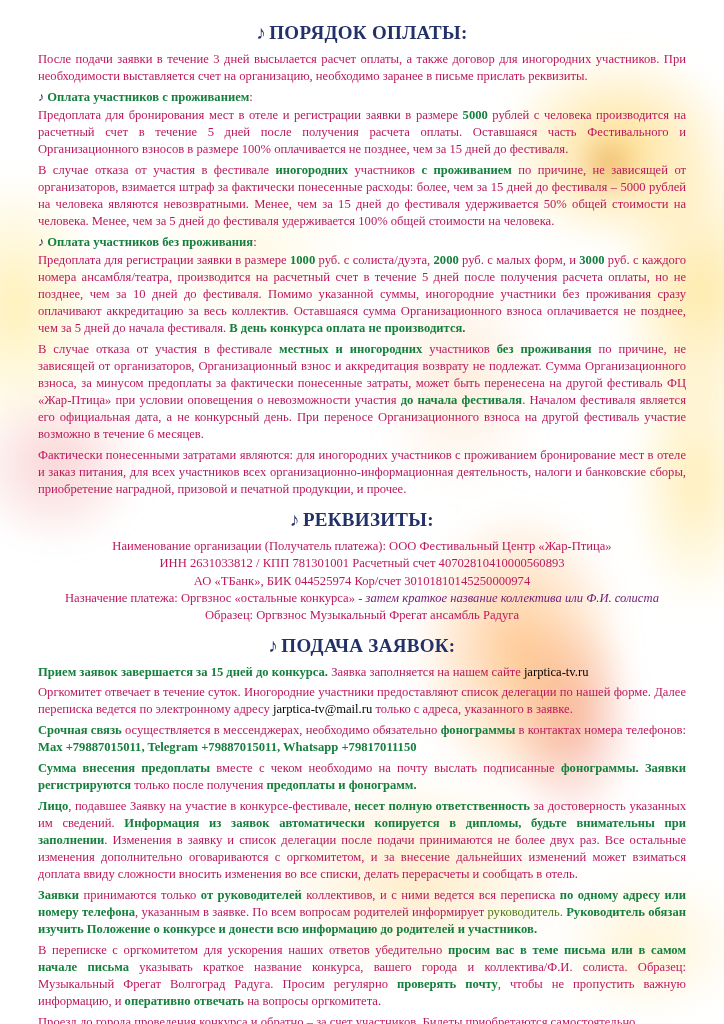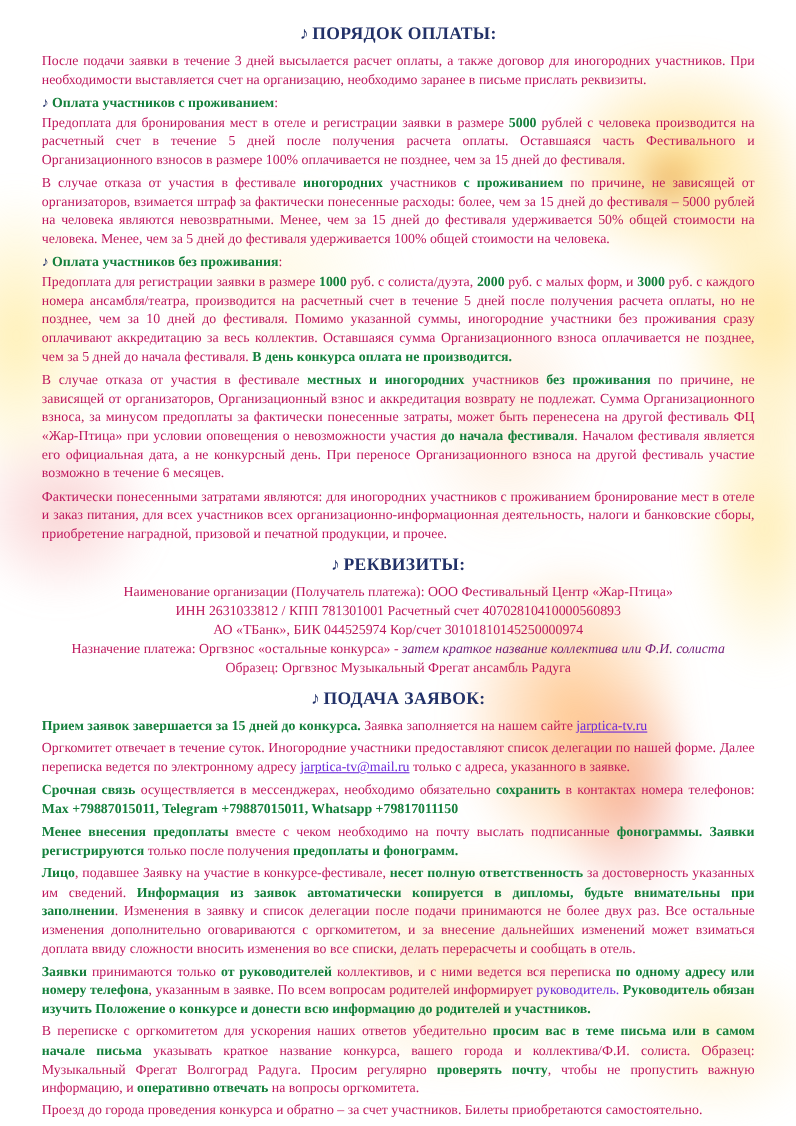--- a/index.html
+++ b/index.html
@@ -27,33 +27,33 @@
   }
   .doc{
     position:relative;z-index:1;
     padding:20px 38px 0 38px;
     color:#232746;
     font-size:12.6px;line-height:1.36;
     text-align:justify;
   }
   h2.sec-head{
     margin:9px 0 5px 0;text-align:center;
-    font-size:16px;font-weight:bold;color:#223168;letter-spacing:.3px;
+    font-size:19px;font-weight:bold;color:#223168;letter-spacing:.3px;
   }
   .doc section:first-child h2.sec-head{margin-top:0;}
   p.blk-p{margin:3.5px 0;}
   p.blk-p.tight{margin-top:0;}
   p.blk-sub{margin:3.5px 0 1px 0;text-align:left;}
   p.blk-req{margin:0;text-align:center;}
   .note{color:#223168;font-weight:bold;margin-right:3px;}
   .t-n{color:#be185d;}
   .t-b{color:#15803d;font-weight:bold;}
-  .t-blue{color:#6d28d9;}
+  .t-blue{color:#4d7c0f;}
   .t-i{color:#701a75;font-style:italic;}
-  .t-link{color:#6d28d9;text-decoration:underline;cursor:pointer;}
+  .t-link{color:#000000;cursor:pointer;}
 </style>
 </head>
 <body>
 
 <div class="bg"></div>
 
 <div class="doc">
     <section>
       <h2 class="sec-head"><span class="note">♪</span>ПОРЯДОК ОПЛАТЫ:</h2>
       <p class="blk-p"><span class="t-n">После подачи заявки в течение 3 дней высылается расчет оплаты, а также договор для иногородних участников. При необходимости выставляется счет на организацию, необходимо заранее в письме прислать реквизиты.</span></p>
@@ -70,20 +70,20 @@
       <p class="blk-req"><span class="t-n">Наименование организации (Получатель платежа): ООО Фестивальный Центр «Жар-Птица»</span></p>
       <p class="blk-req"><span class="t-n">ИНН 2631033812 / КПП 781301001 Расчетный счет 40702810410000560893</span></p>
       <p class="blk-req"><span class="t-n">АО «ТБанк», БИК 044525974 Кор/счет 30101810145250000974</span></p>
       <p class="blk-req"><span class="t-n">Назначение платежа: Оргвзнос «остальные конкурса» - </span><span class="t-i">затем краткое название коллектива или Ф.И. солиста</span></p>
       <p class="blk-req"><span class="t-n">Образец: Оргвзнос Музыкальный Фрегат ансамбль Радуга</span></p>
     </section>
     <section>
       <h2 class="sec-head"><span class="note">♪</span>ПОДАЧА ЗАЯВОК:</h2>
       <p class="blk-p"><span class="t-b">Прием заявок завершается за 15 дней до конкурса.</span><span class="t-n"> Заявка заполняется на нашем сайте </span><span class="t-link">jarptica-tv.ru</span></p>
       <p class="blk-p tight"><span class="t-n">Оргкомитет отвечает в течение суток. Иногородние участники предоставляют список делегации по нашей форме. Далее переписка ведется по электронному адресу </span><span class="t-link">jarptica-tv@mail.ru</span><span class="t-n"> только с адреса, указанного в заявке.</span></p>
-      <p class="blk-p"><span class="t-b">Срочная связь</span><span class="t-n"> осуществляется в мессенджерах, необходимо обязательно </span><span class="t-b">сохранить</span><span class="t-n"> в контактах номера телефонов: </span><span class="t-b">Max +79887015011, Telegram +79887015011, Whatsapp +79817011150</span></p>
-      <p class="blk-p"><span class="t-b">Менее внесения предоплаты</span><span class="t-n"> вместе с чеком необходимо на почту выслать подписанные </span><span class="t-b">фонограммы. Заявки регистрируются</span><span class="t-n"> только после получения </span><span class="t-b">предоплаты и фонограмм.</span></p>
+      <p class="blk-p"><span class="t-b">Срочная связь</span><span class="t-n"> осуществляется в мессенджерах, необходимо обязательно </span><span class="t-b">фонограммы</span><span class="t-n"> в контактах номера телефонов: </span><span class="t-b">Max +79887015011, Telegram +79887015011, Whatsapp +79817011150</span></p>
+      <p class="blk-p"><span class="t-b">Сумма внесения предоплаты</span><span class="t-n"> вместе с чеком необходимо на почту выслать подписанные </span><span class="t-b">фонограммы. Заявки регистрируются</span><span class="t-n"> только после получения </span><span class="t-b">предоплаты и фонограмм.</span></p>
       <p class="blk-p tight"><span class="t-b">Лицо</span><span class="t-n">, подавшее Заявку на участие в конкурсе-фестивале, </span><span class="t-b">несет полную ответственность</span><span class="t-n"> за достоверность указанных им сведений. </span><span class="t-b">Информация из заявок автоматически копируется в дипломы, будьте внимательны при заполнении</span><span class="t-n">. Изменения в заявку и список делегации после подачи принимаются не более двух раз. Все остальные изменения дополнительно оговариваются с оргкомитетом, и за внесение дальнейших изменений может взиматься доплата ввиду сложности вносить изменения во все списки, делать перерасчеты и сообщать в отель.</span></p>
       <p class="blk-p"><span class="t-b">Заявки</span><span class="t-n"> принимаются только </span><span class="t-b">от руководителей</span><span class="t-n"> коллективов, и с ними ведется вся переписка </span><span class="t-b">по одному адресу или номеру телефона</span><span class="t-n">, указанным в заявке. По всем вопросам родителей информирует </span><span class="t-blue">руководитель.</span><span class="t-n"> </span><span class="t-b">Руководитель обязан изучить Положение о конкурсе и донести всю информацию до родителей и участников.</span></p>
       <p class="blk-p"><span class="t-n">В переписке с оргкомитетом для ускорения наших ответов убедительно </span><span class="t-b">просим вас в теме письма или в самом начале письма</span><span class="t-n"> указывать краткое название конкурса, вашего города и коллектива/Ф.И. солиста. Образец: Музыкальный Фрегат Волгоград Радуга. Просим регулярно </span><span class="t-b">проверять почту</span><span class="t-n">, чтобы не пропустить важную информацию, и </span><span class="t-b">оперативно отвечать</span><span class="t-n"> на вопросы оргкомитета.</span></p>
       <p class="blk-p"><span class="t-n">Проезд до города проведения конкурса и обратно – за счет участников. Билеты приобретаются самостоятельно.</span></p>
     </section>
   </div>
 
 </body></html>

